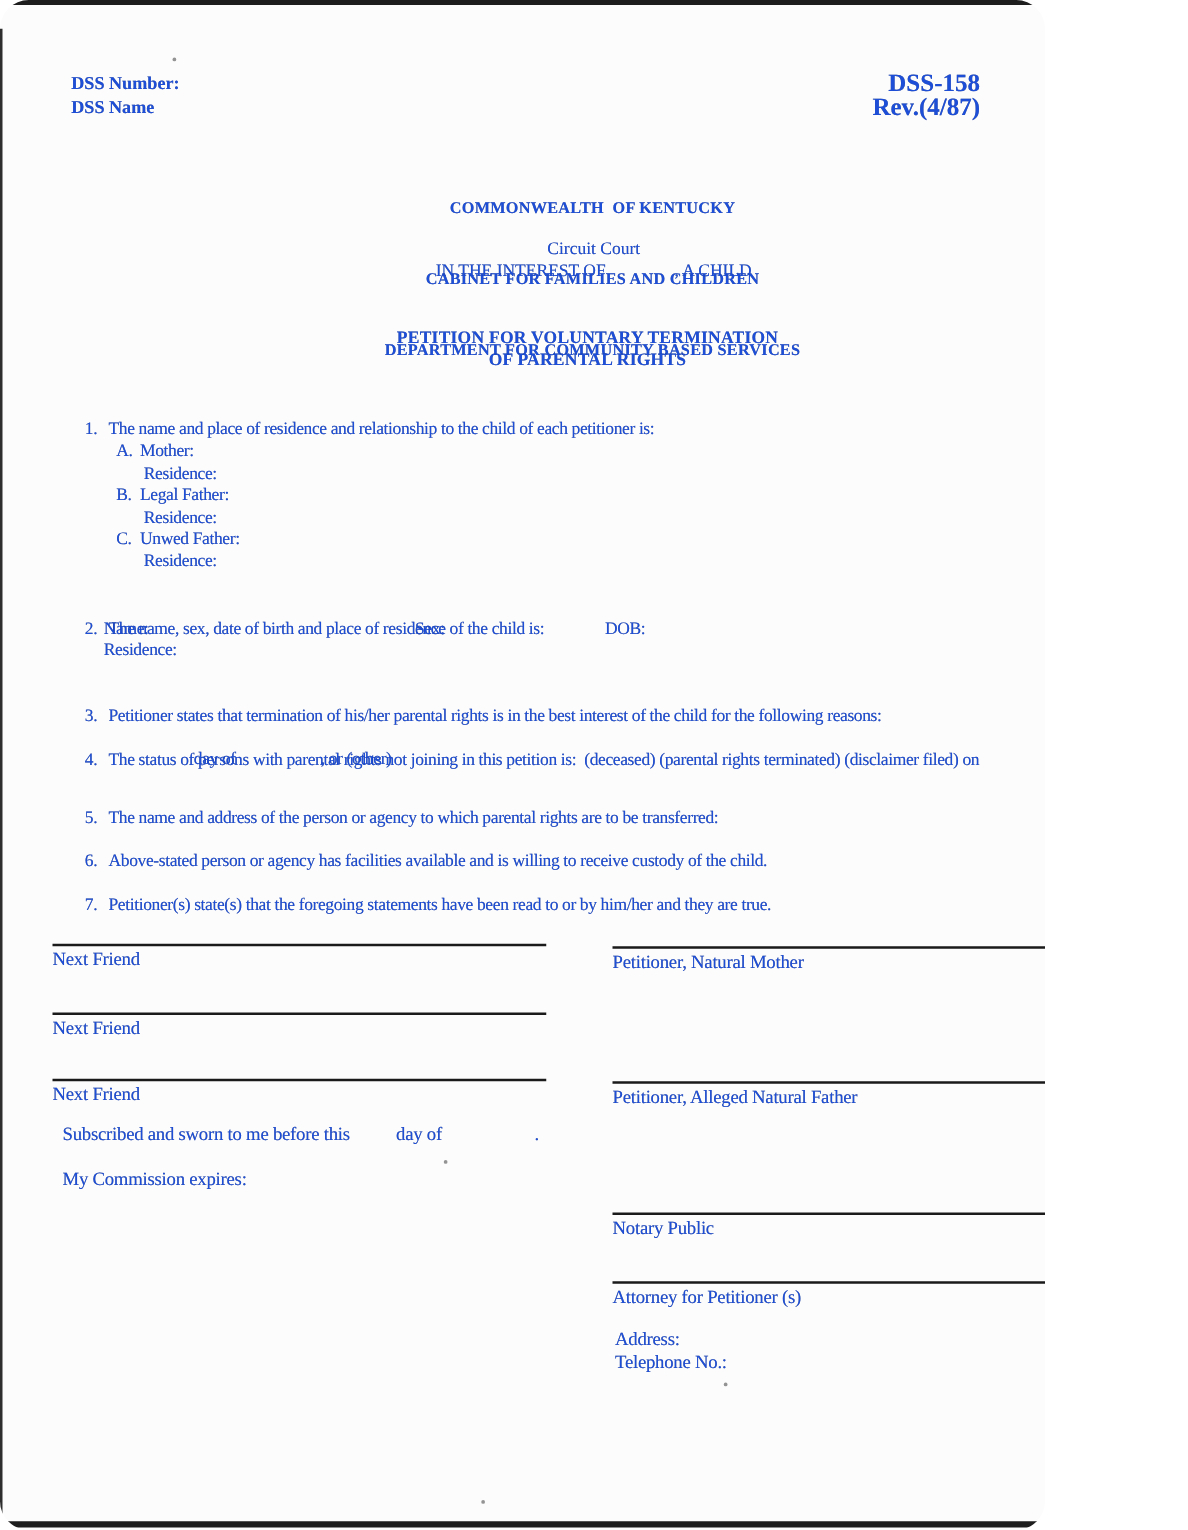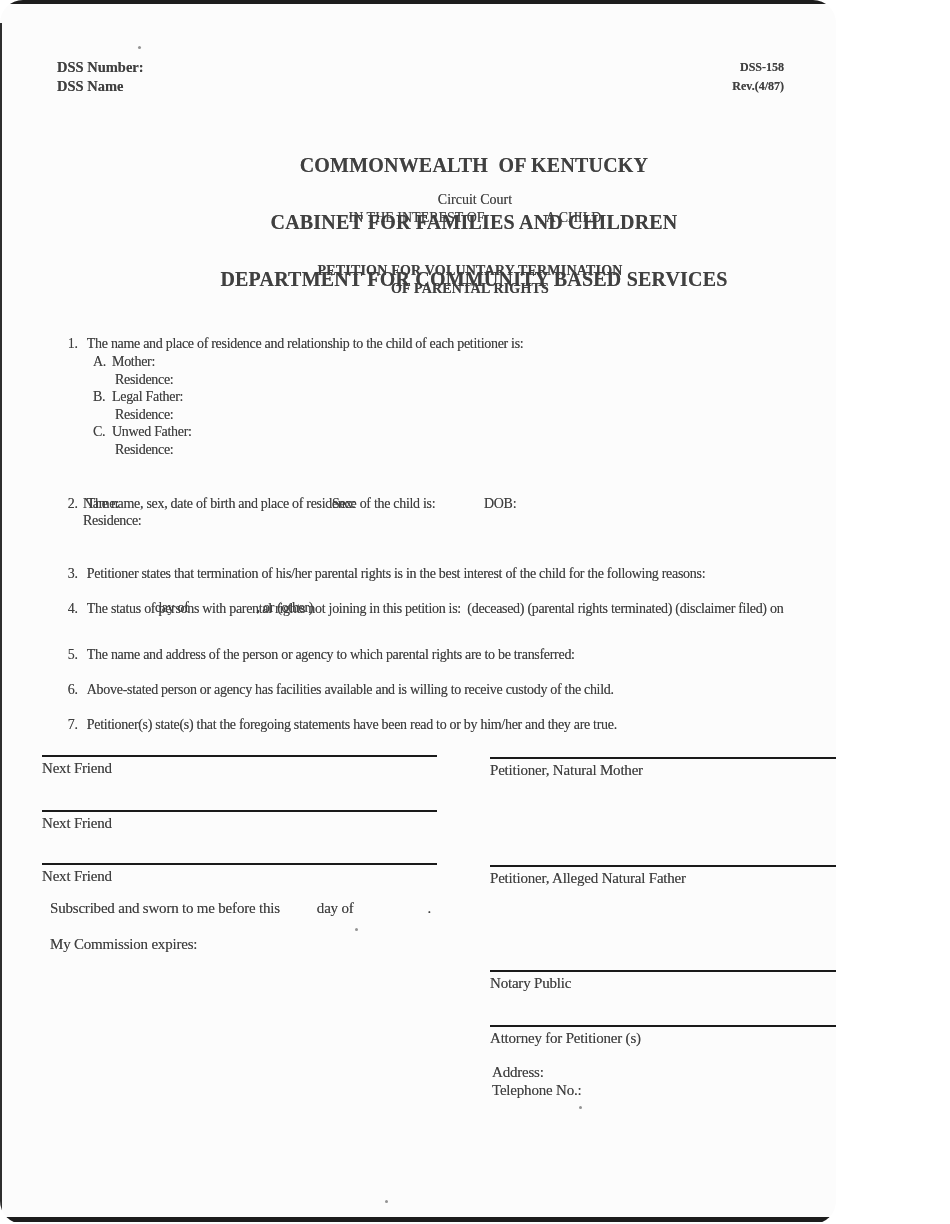--- a/index.html
+++ b/index.html
@@ -4,40 +4,40 @@
 <style>
   * { box-sizing: border-box; }
   html, body { margin: 0; padding: 0; background: #ffffff; }
   .page {
     position: relative;
     width: 836px;
     height: 1224px;
     background: #fcfcfc;
     overflow: hidden;
     font-family: "Liberation Serif", "DejaVu Serif", serif;
-    color: #404040;
+    color: #1d4ed8;
     text-shadow: 0 0 0.5px rgba(30,30,30,0.5);
     border-radius: 23px;
   }
   .abs { position: absolute; }
   .pre { white-space: pre-wrap; }
 
   
   .edge-top    { position:absolute; left:0;   top:0;      width:950px; height:4px;  background:#1d1d1d; }
   .edge-bottom { position:absolute; left:0;   top:1217px; width:950px; height:5px;  background:#1d1d1d; }
   .edge-left   { position:absolute; left:0;   top:23px;   width:2px;   height:1194px; background:#2e2e2e; }
   .edge-right  { position:absolute; left:944px; top:0;    width:2px;   height:1180px; background:#343434; }
   .speck { position:absolute; width:3px; height:3px; border-radius:50%; background:#5a5a5a; opacity:.65; }
 
   
   .dss-left  { left:57px;  top:58px; font-size:14.5px; font-weight:700; line-height:19px; }
-  .dss-right { right:52px; top:58px; font-size:12px; font-weight:700; line-height:19px; text-align:right; }
+  .dss-right { right:52px; top:58px; font-size:20px; font-weight:700; line-height:19px; text-align:right; }
 
   
-  .agency { left:0; top:118px; width:948px; text-align:center; font-weight:700; font-size:20px; line-height:19px; letter-spacing:.2px; }
+  .agency { left:0; top:118px; width:948px; text-align:center; font-weight:700; font-size:13px; line-height:19px; letter-spacing:.2px; }
   .court  { left:16px; top:191px; width:918px; text-align:center; font-size:14px; line-height:18px; }
   .gap-interest { display:inline-block; width:55px; }
   .ftitle { left:0; top:262px; width:940px; text-align:center; font-weight:700; font-size:14px; line-height:18px; letter-spacing:.2px; }
 
   
   .item { position:absolute; left:55px; width:880px; font-size:14px; letter-spacing:-0.3px; line-height:17.5px; }
   .num  { display:inline-block; width:19px; }
   .subs { position:absolute; left:93px; top:353px; font-size:14px; letter-spacing:-0.3px; line-height:17.5px; }
   .letter { display:inline-block; width:19px; }
   .res  { margin-left:22px; }

